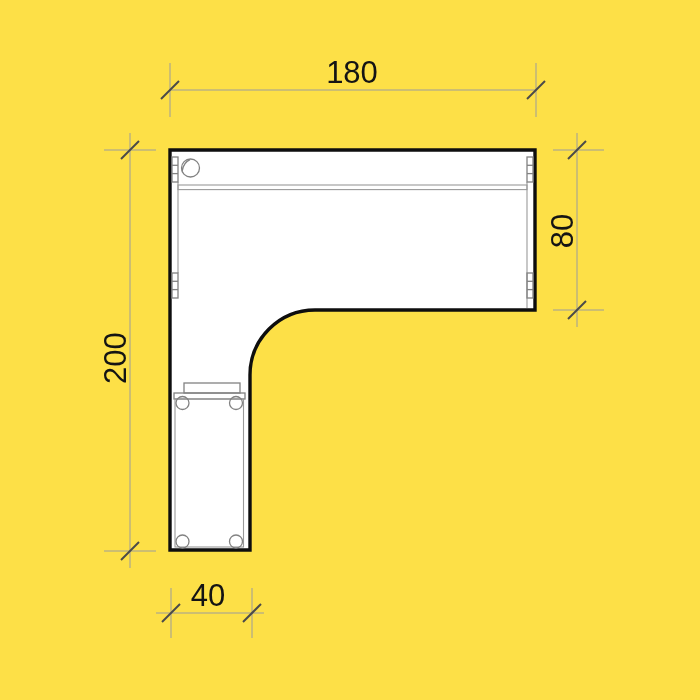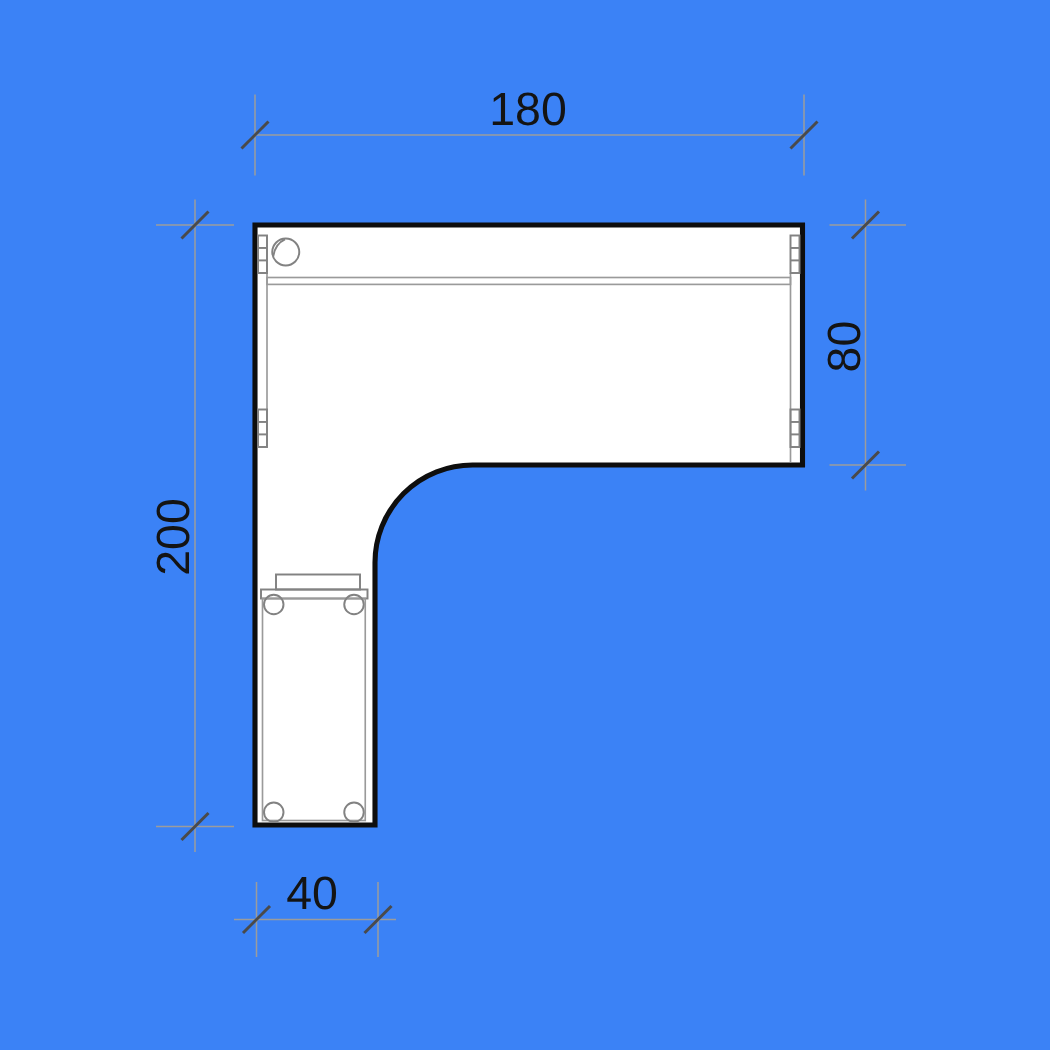--- a/index.html
+++ b/index.html
@@ -7,21 +7,21 @@
     padding: 0;
     background: #ffffff;
     width: 700px;
     height: 700px;
     font-family: "Liberation Sans", sans-serif;
   }
   .stage {
     position: relative;
     width: 700px;
     height: 700px;
-    background: #3b82f6;
+    background: #fde047;
     overflow: hidden;
   }
   svg { display: block; }
 
   .outline {
     stroke: #0e0e0e;
     stroke-width: 3.4;
     fill: #ffffff;
     stroke-linejoin: miter;
   }

